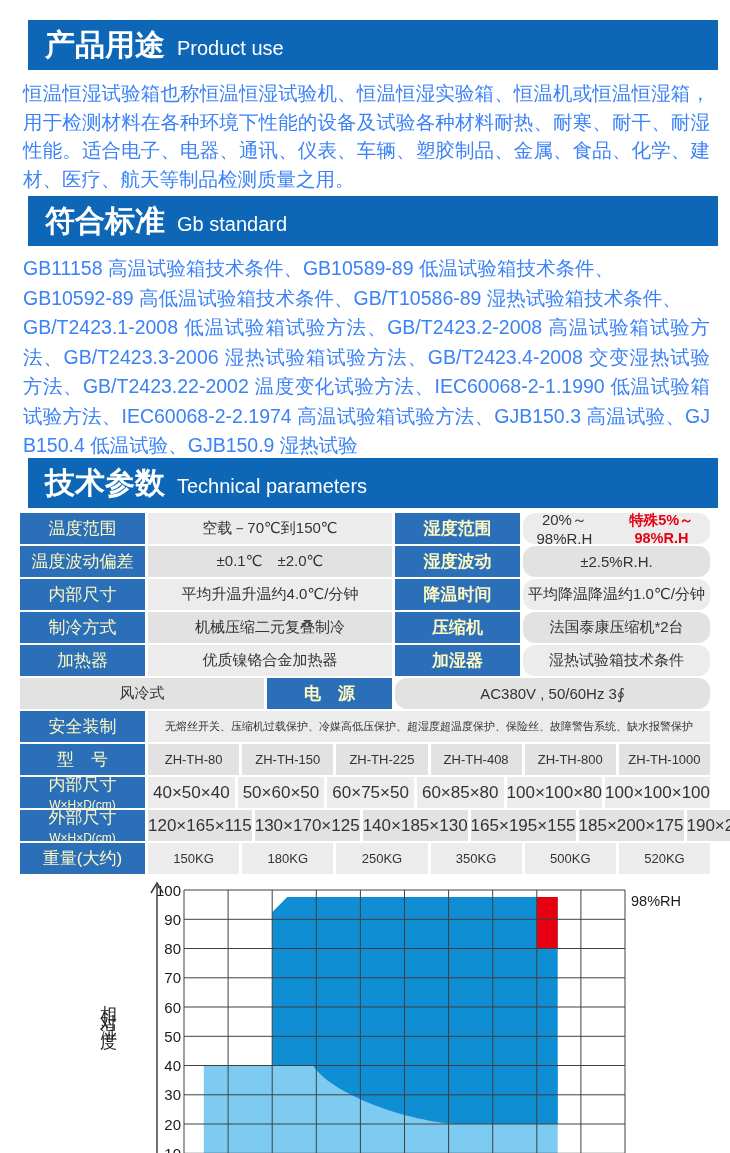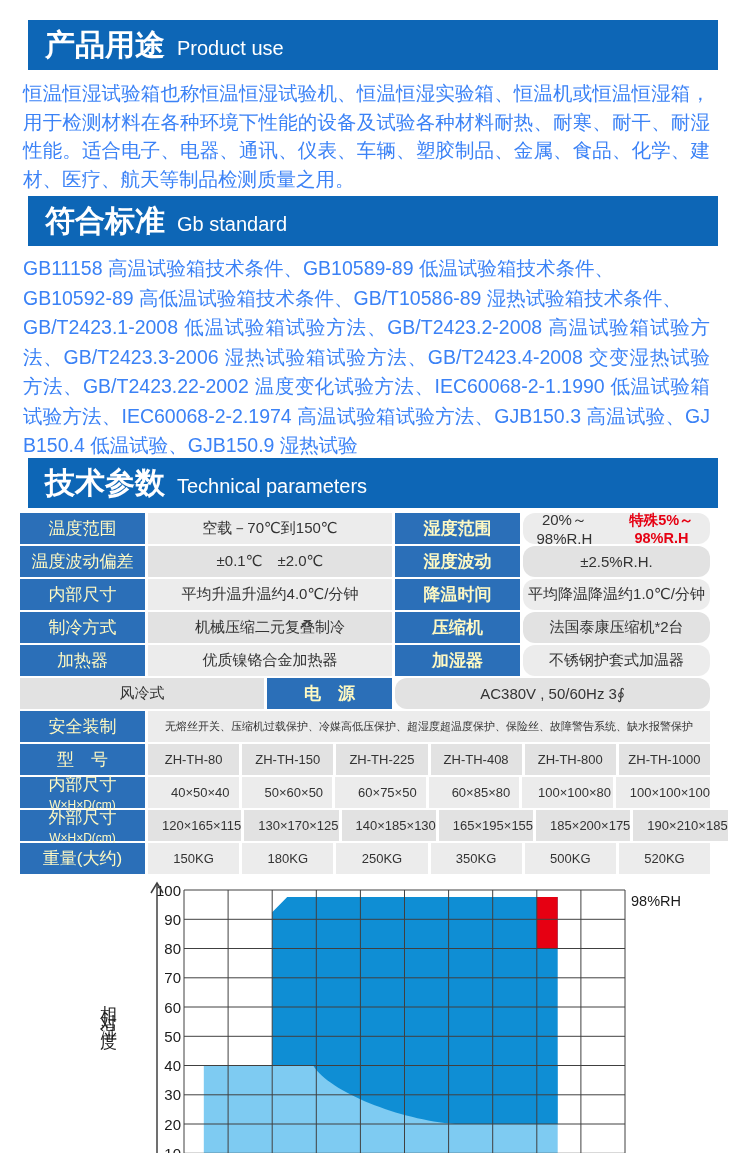--- a/index.html
+++ b/index.html
@@ -28,21 +28,21 @@
   .lbl{width:125px;flex:none;background:#2b6fb8;color:#fef9c3;
     display:flex;flex-direction:column;align-items:center;justify-content:center;
     font-size:17px;line-height:19px;}
   .val{background:#ececec;color:#333;font-size:15px;
     display:flex;align-items:center;justify-content:center;text-align:center;}
   .trow.alt .val{background:#e2e2e2;}
   .v1{width:244px;flex:none;}
   .l2{width:125px;flex:none;font-weight:bold;}
   .v2{flex:1;border-radius:12px;}
   .vcell{flex:1;font-size:13px;}
-  .size-val{font-size:13px;padding-left:14px;}
+  .size-val{font-size:17px;}
   .sublbl{font-size:12px;line-height:9px;margin-top:7px;}
   .red-note{color:#e60012;margin-left:7px;font-size:14.5px;font-weight:bold;}
   .safety-val{flex:1;font-size:11px;}
   
   #chart-svg{position:absolute;left:0;top:880px;}
   .chart-ylabel{
     position:absolute;left:97px;top:992px;
     writing-mode:vertical-rl;text-orientation:upright;
     font-size:17px;letter-spacing:9px;color:#1a1a1a;
   }
@@ -99,21 +99,21 @@
     <div class="lbl">制冷方式</div>
     <div class="val v1">机械压缩二元复叠制冷</div>
     <div class="lbl l2">压缩机</div>
     <div class="val v2">法国泰康压缩机*2台</div>
   </div>
 
   <div class="trow">
     <div class="lbl">加热器</div>
     <div class="val v1">优质镍铬合金加热器</div>
     <div class="lbl l2">加湿器</div>
-    <div class="val v2">不锈钢护套式加温器</div>
+    <div class="val v2">湿热试验箱技术条件</div>
   </div>
 
   <div class="trow alt">
     <div class="val v1">风冷式</div>
     <div class="lbl l2">电　源</div>
     <div class="val v2">AC380V , 50/60Hz 3∮</div>
   </div>
 
   <div class="trow">
     <div class="lbl">安全装制</div>

